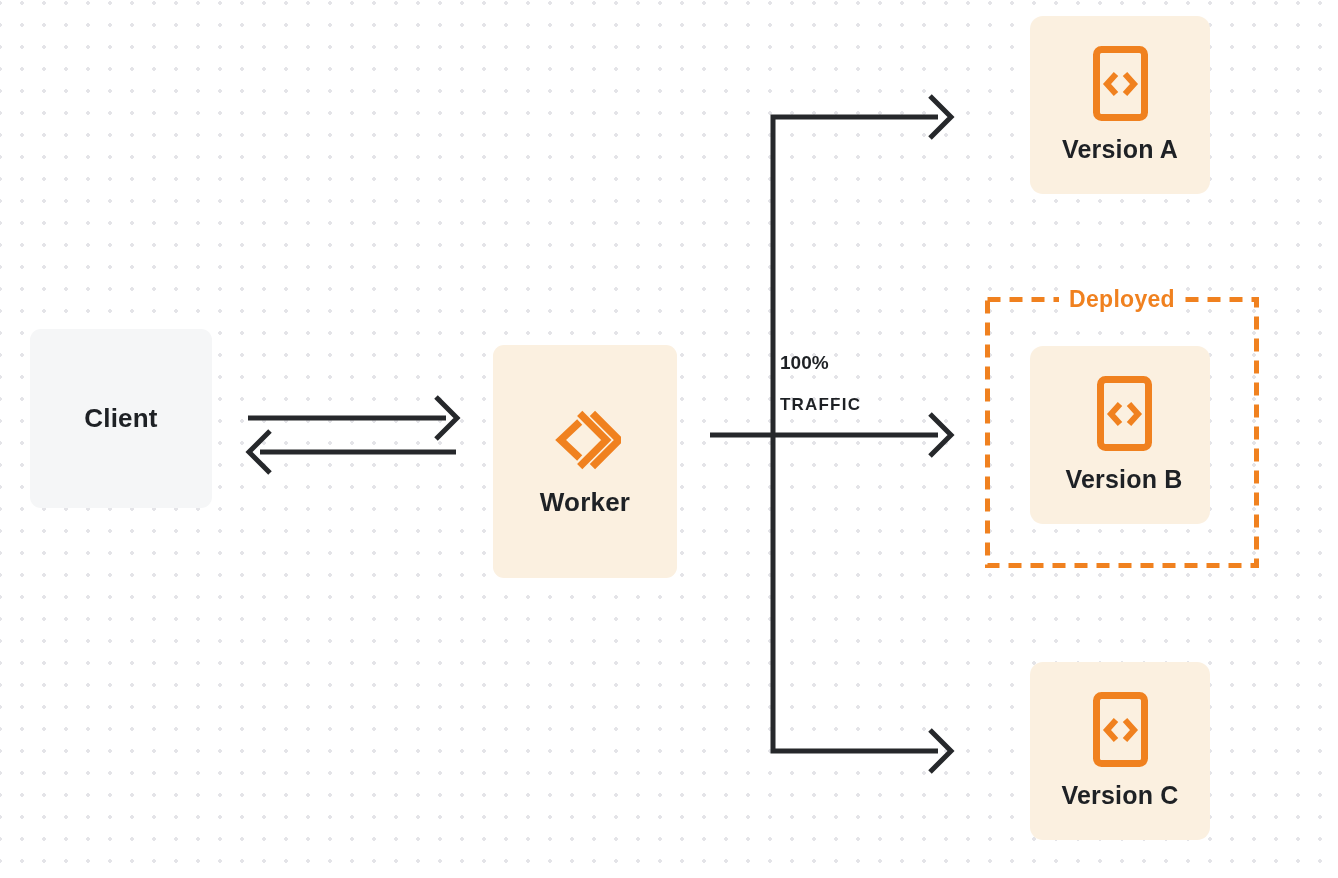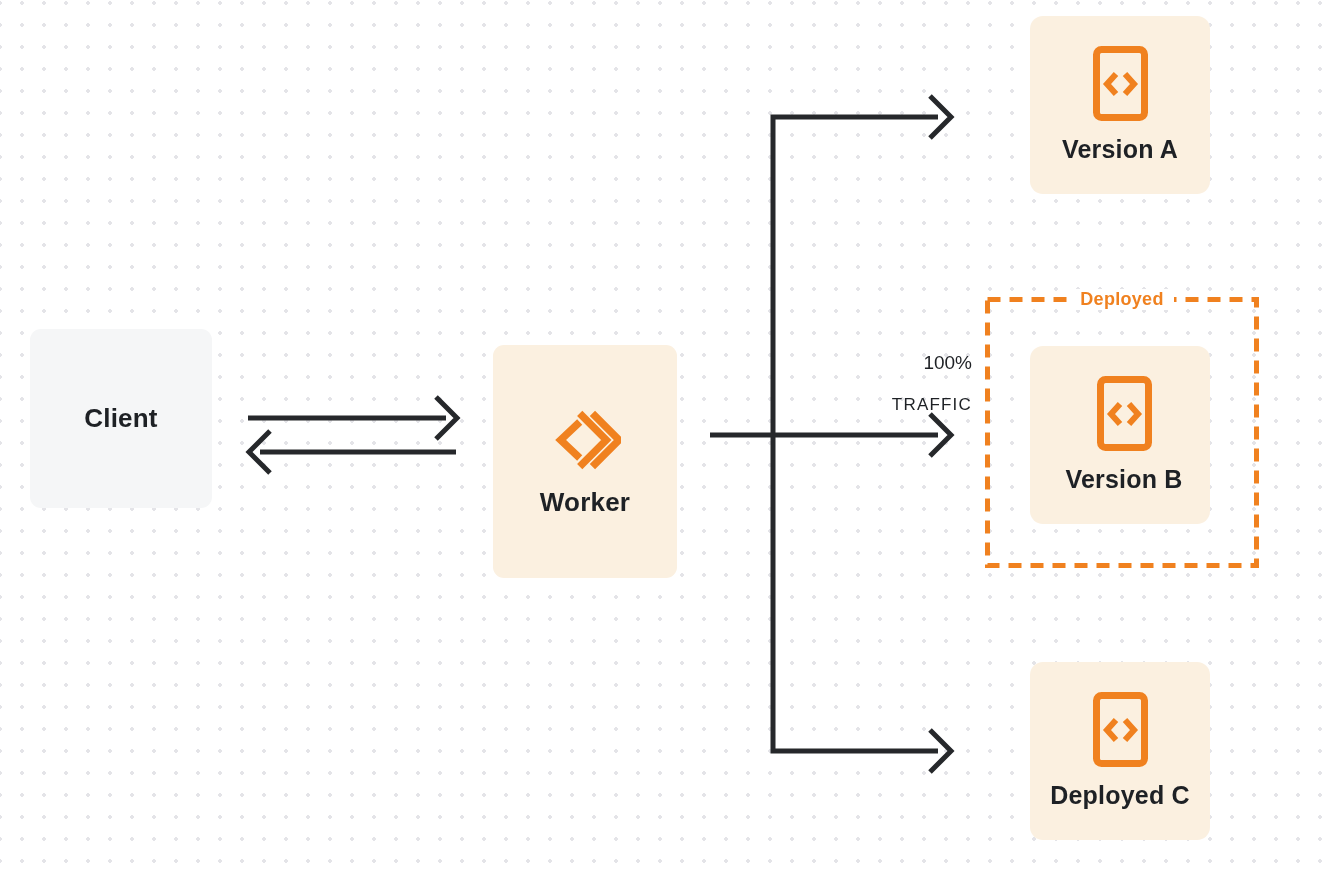--- a/index.html
+++ b/index.html
@@ -70,24 +70,24 @@
   }
   .arrows .line, .arrows .head{
     fill:none;
     stroke:var(--arrow,#26282B);
     stroke-width:5;
   }
   .arrows .head{stroke-linejoin:miter;stroke-linecap:butt;}
 
   .traffic-label{
     position:absolute;
-    left:816px;top:346px;width:156px;
-    text-align:right;
+    left:780px;top:346px;width:156px;
+    text-align:left;
     color:var(--text,#1E2125);
-    font-weight:400;
+    font-weight:700;
     line-height:34px;
   }
   .traffic-label .l1{font-size:19px;}
   .traffic-label .l2{font-size:17px;letter-spacing:1.2px;margin-top:8px;}
 
   .deployed-rect{
     position:absolute;left:985px;top:297px;
   }
   .deployed-rect rect{
     fill:none;
@@ -98,21 +98,21 @@
   .deployed-label{
     position:absolute;
     left:985px;top:284px;width:274px;height:30px;
     display:flex;align-items:center;justify-content:center;
   }
   .deployed-label span{
     background:var(--bg,#fff);
     padding:0 10px;
     color:var(--accent,#F0811F);
     font-weight:700;
-    font-size:18px;
+    font-size:23px;
     letter-spacing:.3px;
   }
 </style>
 </head>
 <body>
 
 <div class="canvas">
 
   <svg class="arrows" width="1338" height="878" viewBox="0 0 1338 878">
 
@@ -172,16 +172,16 @@
     </svg>
     <span class="label">Version B</span>
   </div>
 
   <div class="node version version-c">
     <svg class="icon-svg" width="55" height="75" viewBox="0 0 55 75">
       <rect class="stroke" stroke-width="7" x="3.5" y="3.5" width="48" height="68" rx="5"></rect>
       <polyline class="stroke" stroke-width="6" points="23,28 14,38 23,48"></polyline>
       <polyline class="stroke" stroke-width="6" points="32,28 41,38 32,48"></polyline>
     </svg>
-    <span class="label">Deployed C</span>
+    <span class="label">Version C</span>
   </div>
 
 </div>
 
 </body></html>

